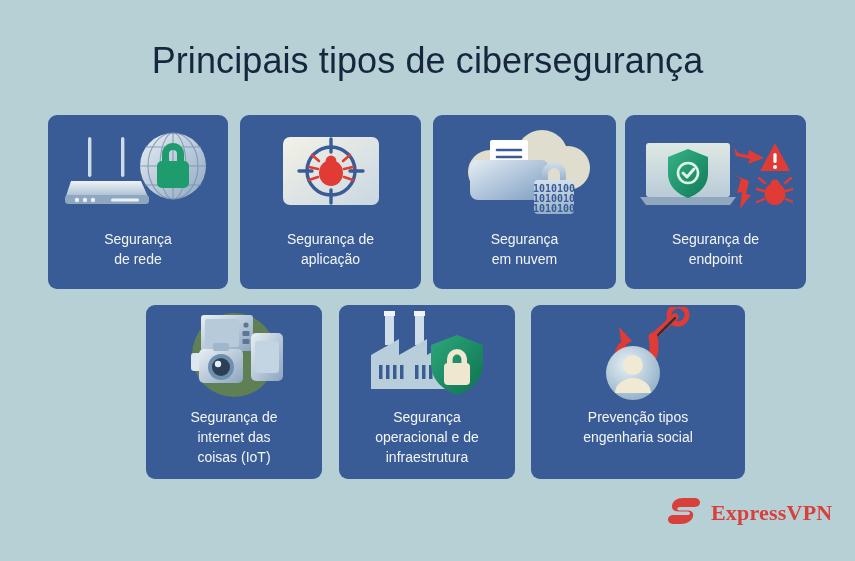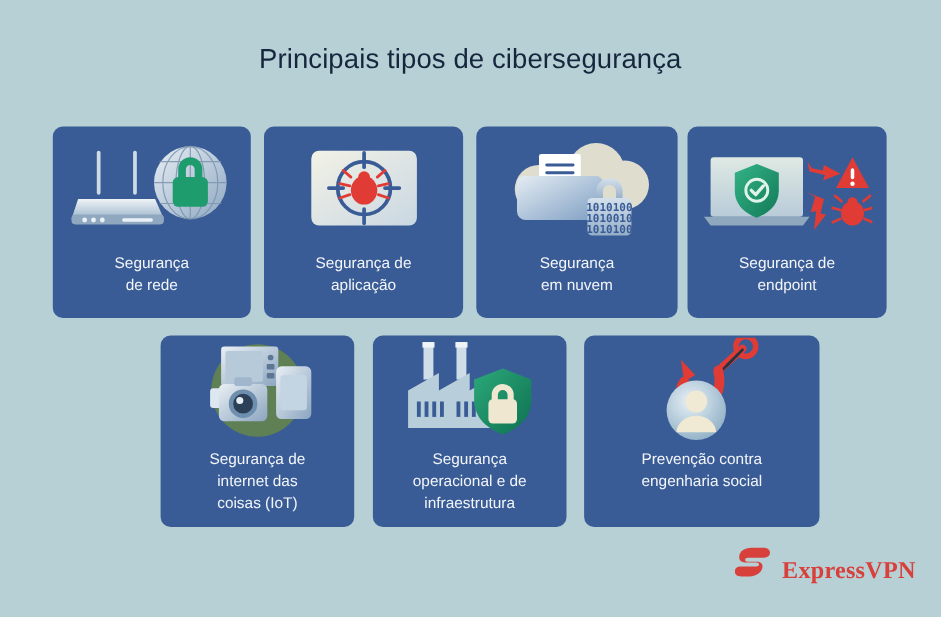--- a/index.html
+++ b/index.html
@@ -7,21 +7,21 @@
     width:855px; height:561px;
     background:#b6d0d6;
     font-family:"Liberation Sans", sans-serif;
     overflow:hidden;
   }
   #root { position:relative; width:855px; height:561px; }
 
   .page-title {
     position:absolute; left:0; top:40px; width:855px;
     text-align:center;
-    font-size:25px; font-weight:400; color:#16263d;
+    font-size:36px; font-weight:400; color:#16263d;
     letter-spacing:.1px;
   }
 
   .card {
     position:absolute;
     background:#3a5c96;
     border-radius:9px;
     display:flex; flex-direction:column;
     align-items:center;
   }
@@ -60,21 +60,21 @@
   #card-iot .card-icon,
   #card-operational .card-icon,
   #card-social .card-icon { height:100px; }
   #card-iot .card-label,
   #card-operational .card-label,
   #card-social .card-label { margin-top:2px; }
 
   
   .logo {
     position:absolute; left:668px; top:496px;
-    display:flex; align-items:flex-end; gap:9px;
+    display:flex; align-items:center; gap:9px;
   }
   .logo-text {
     font-family:"Liberation Serif", serif;
     font-size:22px; font-weight:700; color:#d8403c;
     letter-spacing:.2px;
   }
 </style>
 </head>
 <body>
 
@@ -331,21 +331,21 @@
         </g>
 
         <path d="M72 30 C76 48 68 62 54 62 C40 62 34 50 41 40" fill="none" stroke="#e03b34" stroke-width="9" stroke-linecap="round"></path>
         <path d="M41 40 l-3 -20 l13 14 z" fill="#e03b34"></path>
 
         <circle cx="52" cy="66" r="27" fill="url(#g-orb)"></circle>
         <circle cx="52" cy="58" r="10" fill="#f0e9d4"></circle>
         <path d="M34 86 a18 15 0 0 1 36 0 z" fill="#f0e9d4"></path>
       </svg>
     </div>
-    <div class="card-label">Prevenção contra
+    <div class="card-label">Prevenção tipos
 engenharia social</div>
   </div>
 
   <div class="logo">
     <span>
       <svg width="34" height="30" viewBox="0 0 34 30">
         <path d="M4 10.5 C4 5.2 9 2 15 2 h11 c4 0 6 2 6 4.6 c0 2.6 -2 4.4 -5.6 4.4 h-14.4
                  c-1.6 0 -2.6 .7 -2.6 1.9 c0 1.1 .9 1.7 2.6 1.7 h8 c3.4 0 5.2 1.6 5.2 4.2
                  c0 4.6 -4.6 9.2 -12.2 9.2 h-7 c-4 0 -6 -1.9 -6 -4.5 c0 -2.7 2 -4.5 5.8 -4.5
                  h13.6 c1.6 0 2.6 -.6 2.6 -1.8 c0 -1.1 -.9 -1.8 -2.6 -1.8 h-8.2 C6 15.4 4 13.6 4 10.5 z" fill="#d8403c"></path>

